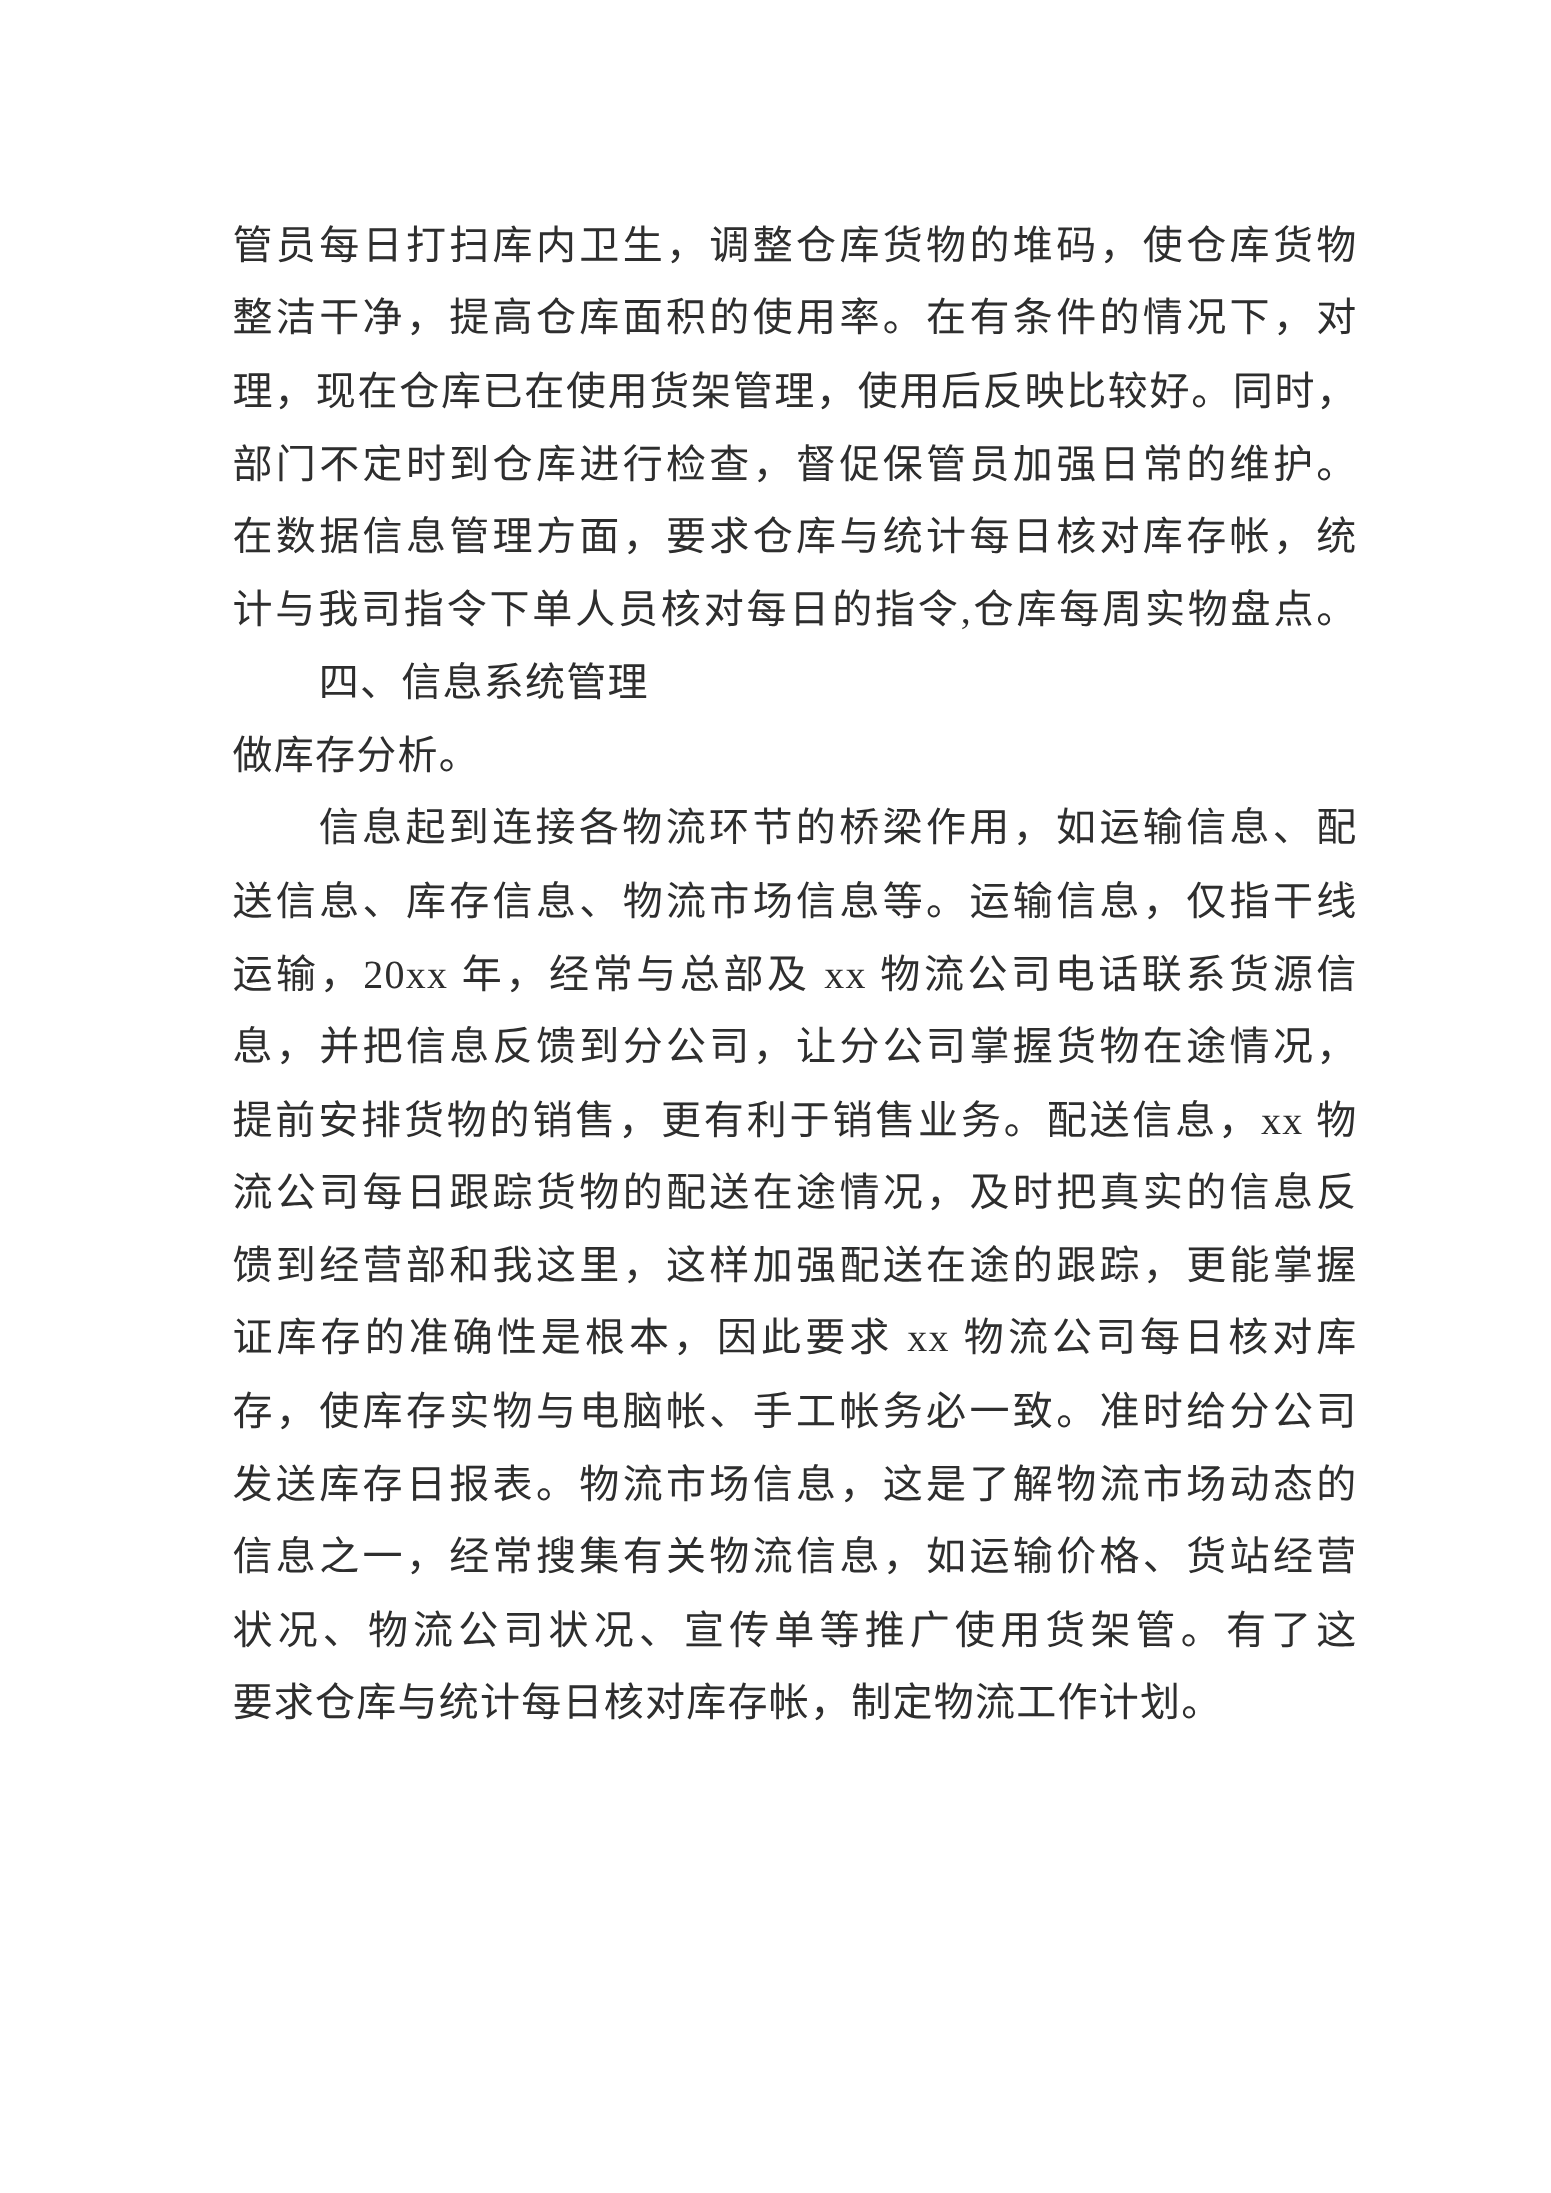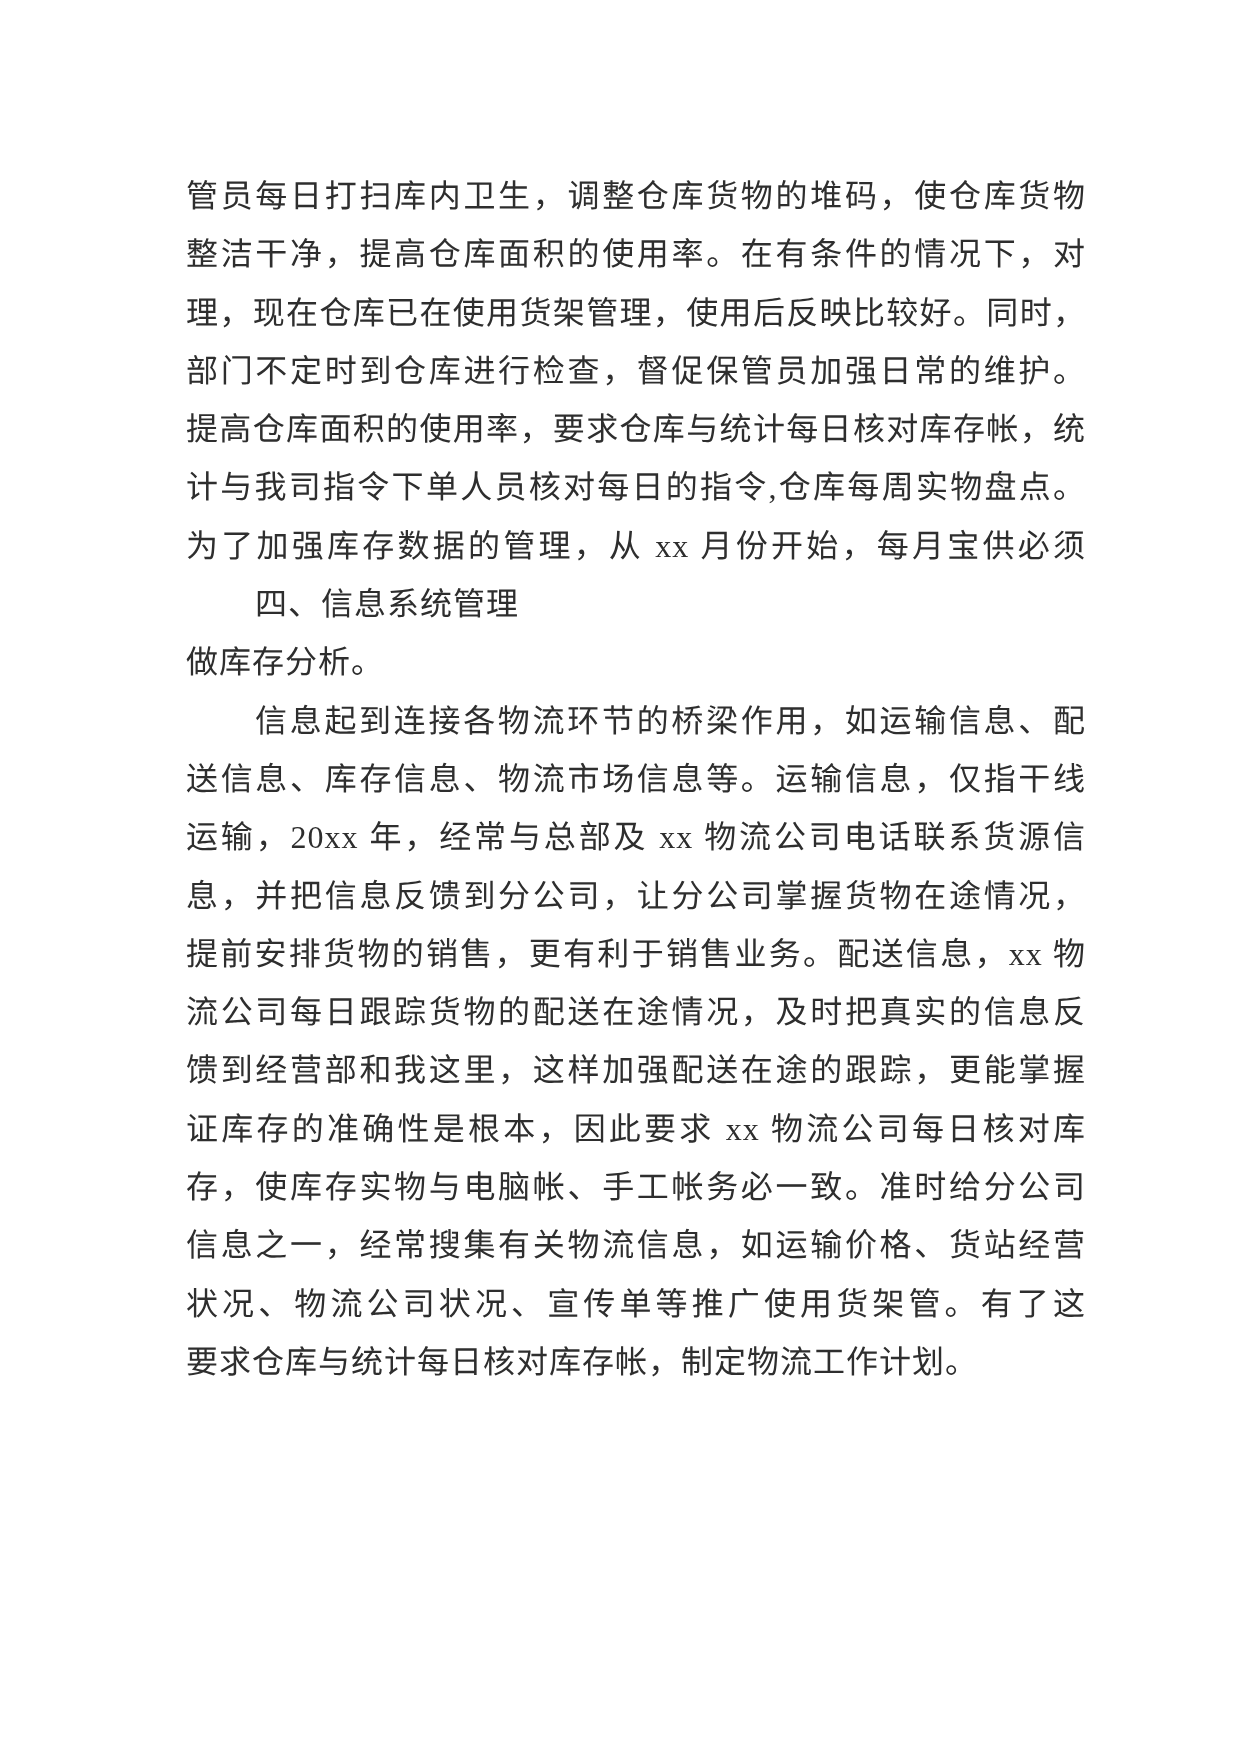--- a/index.html
+++ b/index.html
@@ -49,31 +49,31 @@
 </style>
 </head>
 <body>
 
 <div class="page">
   <div class="text-block" id="textBlock">
       <div class="line justify">管员每日打扫库内卫生，调整仓库货物的堆码，使仓库货物</div>
       <div class="line justify">整洁干净，提高仓库面积的使用率。在有条件的情况下，对</div>
       <div class="line justify">理，现在仓库已在使用货架管理，使用后反映比较好。同时，</div>
       <div class="line justify">部门不定时到仓库进行检查，督促保管员加强日常的维护。</div>
-      <div class="line justify">提高仓库面积的使用率，要求仓库与统计每日核对库存帐，统</div>
+      <div class="line justify">在数据信息管理方面，要求仓库与统计每日核对库存帐，统</div>
       <div class="line justify">计与我司指令下单人员核对每日的指令,仓库每周实物盘点。</div>
-      <div class="line justify">为了加强库存数据的管理，从 xx 月份开始，每月宝供必须</div>
       <div class="line indent heading">四、信息系统管理</div>
       <div class="line">做库存分析。</div>
       <div class="line justify indent">信息起到连接各物流环节的桥梁作用，如运输信息、配</div>
       <div class="line justify">送信息、库存信息、物流市场信息等。运输信息，仅指干线</div>
       <div class="line justify">运输，20xx 年，经常与总部及 xx 物流公司电话联系货源信</div>
       <div class="line justify">息，并把信息反馈到分公司，让分公司掌握货物在途情况，</div>
       <div class="line justify">提前安排货物的销售，更有利于销售业务。配送信息，xx 物</div>
       <div class="line justify">流公司每日跟踪货物的配送在途情况，及时把真实的信息反</div>
       <div class="line justify">馈到经营部和我这里，这样加强配送在途的跟踪，更能掌握</div>
       <div class="line justify">证库存的准确性是根本，因此要求 xx 物流公司每日核对库</div>
       <div class="line justify">存，使库存实物与电脑帐、手工帐务必一致。准时给分公司</div>
+      <div class="line justify">发送库存日报表。物流市场信息，这是了解物流市场动态的</div>
       <div class="line justify">信息之一，经常搜集有关物流信息，如运输价格、货站经营</div>
       <div class="line justify">状况、物流公司状况、宣传单等推广使用货架管。有了这</div>
       <div class="line">要求仓库与统计每日核对库存帐，制定物流工作计划。</div>
     </div>
 </div>
 
 </body></html>

